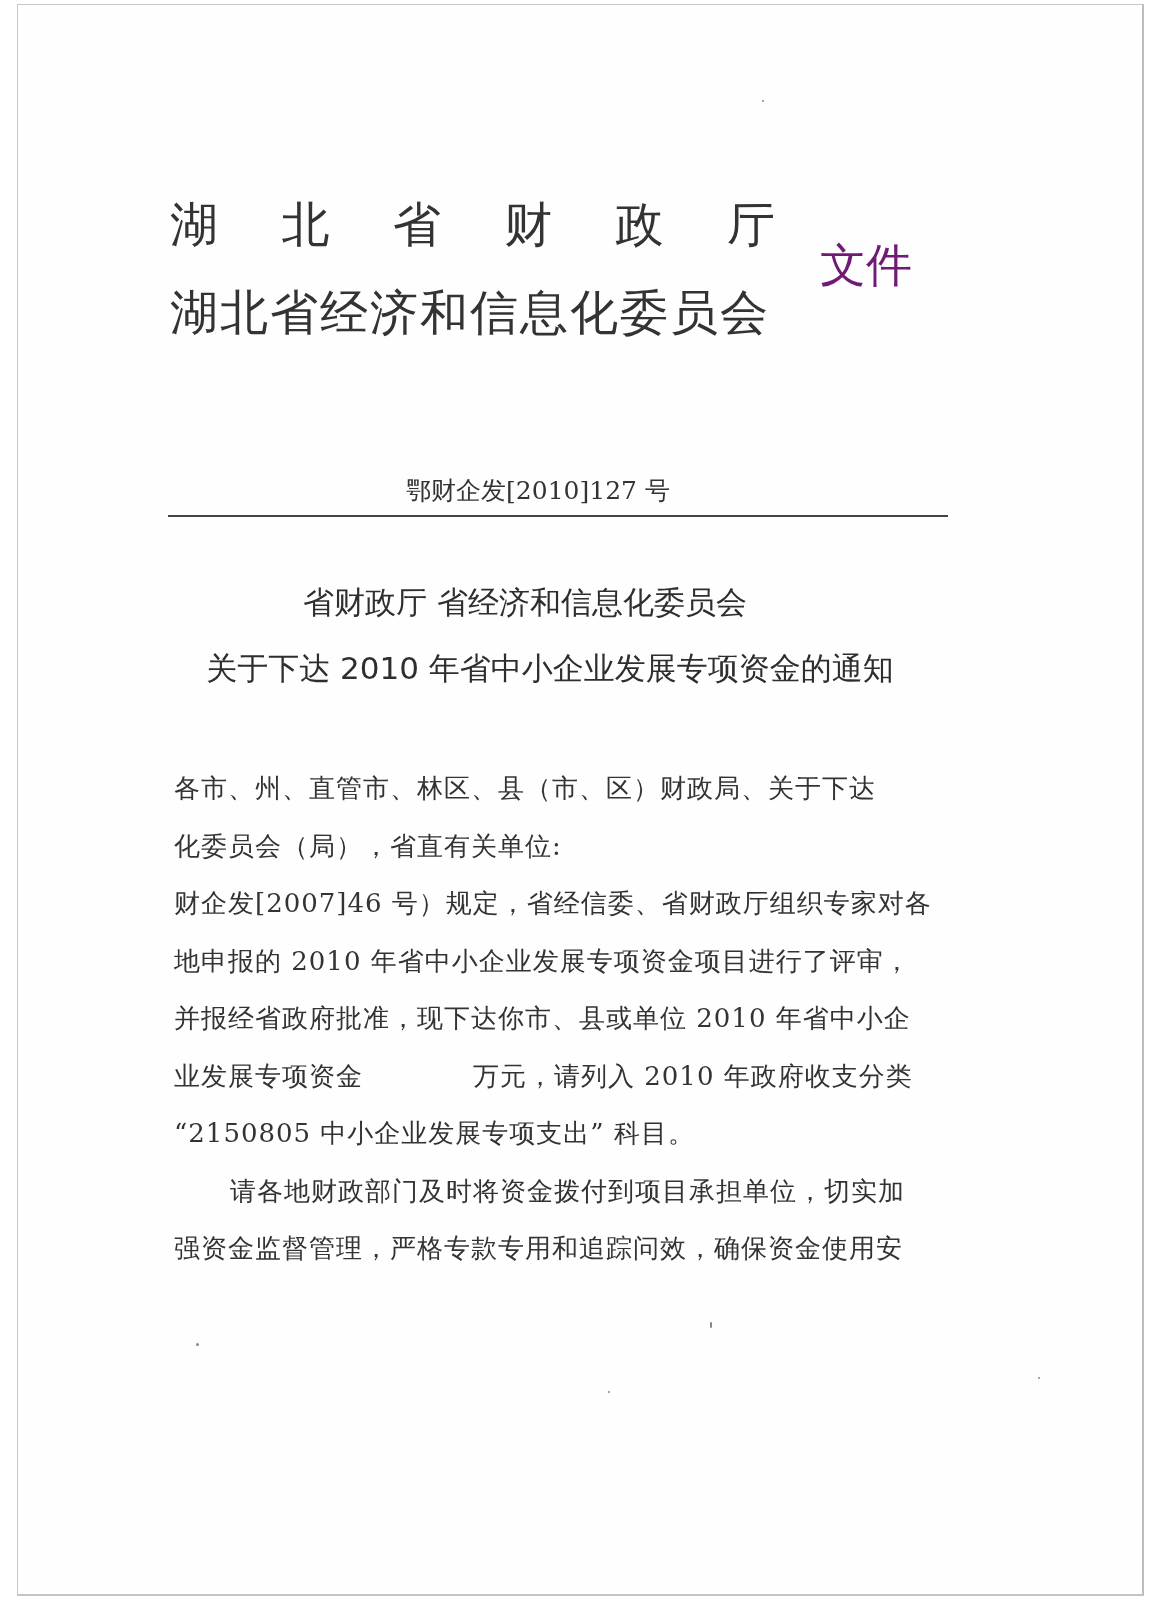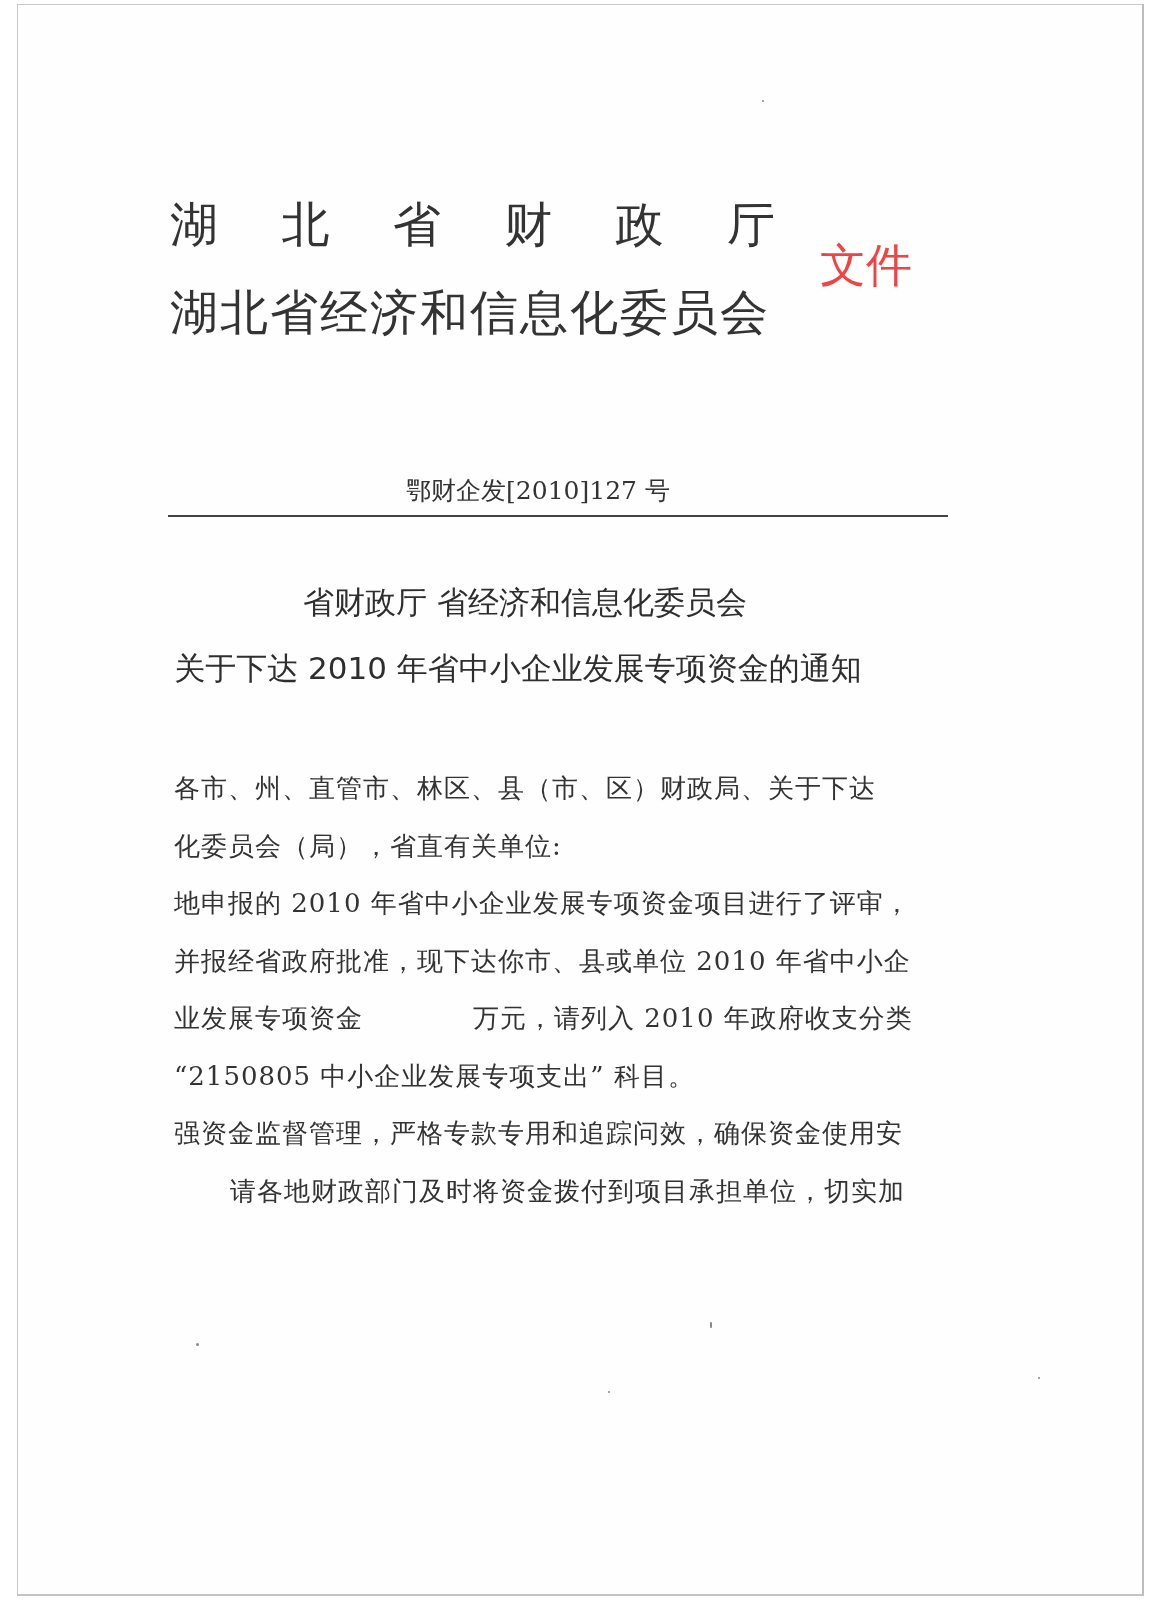--- a/index.html
+++ b/index.html
@@ -54,21 +54,21 @@
     }
     .header-line.l2 {
       top: 96px;
       letter-spacing: 2px;
     }
     .header-suffix {
       position: absolute;
       left: 650px;
       top: 50px;
       font-size: 46px;
-      color: #ef4444;
+      color: #701a75;
       white-space: nowrap;
     }
     .doc-number {
       position: absolute;
       left: 0;
       width: 1116px;
       top: 474px;
       text-align: center;
       font-family: "DejaVu Serif", serif;
       font-size: 25px;
@@ -92,21 +92,21 @@
       left: 0;
       width: 1116px;
       text-align: center;
       font-family: "DejaVu Sans", sans-serif;
       font-size: 31px;
       color: #2e2e2e;
       white-space: nowrap;
     }
     .title-line.t1 { top: 582px; }
     .title-line.t1 .inner { position: relative; left: -33px; margin-top: 46px; }
-    .title-line.t2 { top: 648px; }
+    .title-line.t2 { top: 648px; padding-left: 32px; }
     .title-line.t2 .inner { position: relative; left: -40px; }
     .body-text {
       position: absolute;
       left: 174px;
       top: 760px;
       width: 780px;
       font-family: "DejaVu Serif", serif;
       font-size: 26px;
       line-height: 57.5px;
       color: #333;
@@ -154,27 +154,28 @@
 <div class="title-line t1">
   <span class="inner">省财政厅  省经济和信息化委员会</span>
 </div>
 <div class="title-line t2">
   <span class="inner">关于下达 2010 年省中小企业发展专项资金的通知</span>
 </div>
 
 <div class="body-text">
   <div class="body-line">各市、州、直管市、林区、县（市、区）财政局、关于下达</div>
   <div class="body-line">化委员会（局），省直有关单位:</div>
+  <div class="body-line">财企发[2007]46 号）规定，省经信委、省财政厅组织专家对各</div>
   <div class="body-line">地申报的 2010 年省中小企业发展专项资金项目进行了评审，</div>
   <div class="body-line">并报经省政府批准，现下达你市、县或单位 2010 年省中小企</div>
   <div class="body-line">
     <span>业发展专项资金</span><span class="blank-amount"></span><span>万元，请列入 2010 年政府收支分类</span>
   </div>
   <div class="body-line">“2150805 中小企业发展专项支出” 科目。</div>
+  <div class="body-line indent">请各地财政部门及时将资金拨付到项目承担单位，切实加</div>
   <div class="body-line">强资金监督管理，严格专款专用和追踪问效，确保资金使用安</div>
-  <div class="body-line indent">请各地财政部门及时将资金拨付到项目承担单位，切实加</div>
 </div>
 
 <div class="speck" style="left:762px;top:100px;width:2px;height:2px;"></div>
 <div class="speck" style="left:710px;top:1322px;width:2px;height:6px;border-radius:1px;"></div>
 <div class="speck" style="left:196px;top:1343px;width:3px;height:3px;"></div>
 <div class="speck" style="left:608px;top:1391px;width:2px;height:2px;"></div>
 <div class="speck" style="left:1038px;top:1377px;width:2px;height:2px;"></div>
 
 </body></html>

